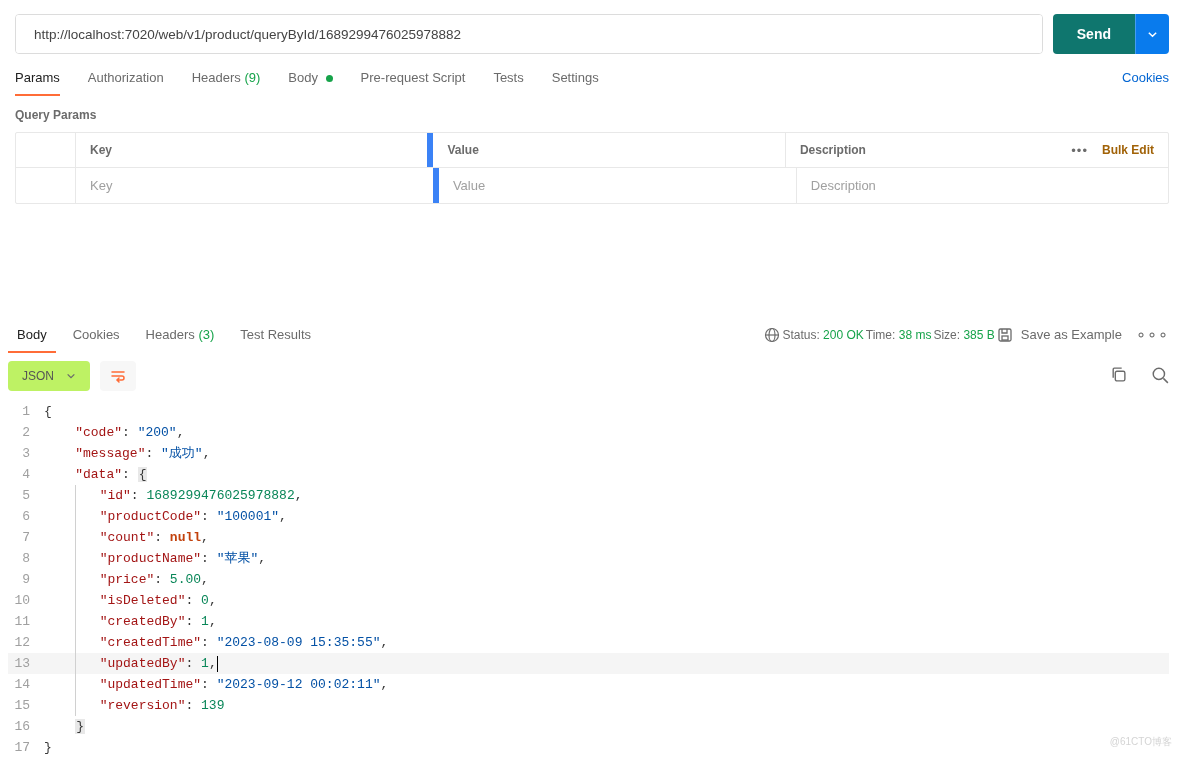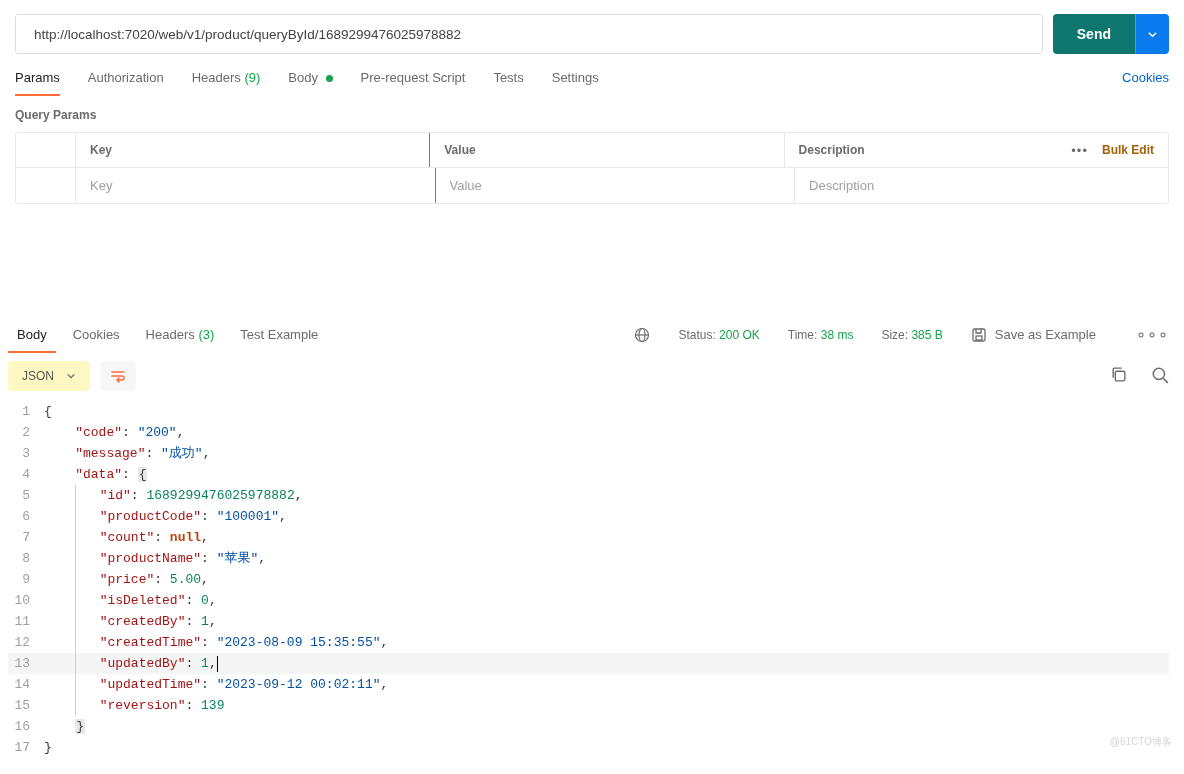--- a/index.html
+++ b/index.html
@@ -20,45 +20,45 @@
 .req-tab.active::after { content: ""; position: absolute; left: 0; right: 0; bottom: -3px; height: 2px; background: #ff6c37; }
 .count-green { color: #16a34a; }
 .body-dot { display: inline-block; width: 7px; height: 7px; background: #16a34a; border-radius: 50%; vertical-align: middle; margin-left: 4px; }
 .spacer { flex: 1; }
 .cookies-link { color: #0265D2; font-size: 13px; cursor: pointer; }
 .section-label { padding: 14px 15px 10px 15px; font-size: 12px; color: #6b6b6b; font-weight: 600; }
 .params-table { margin: 0 15px; border: 1px solid #e8e8e8; border-radius: 2px; }
 .params-row { display: flex; border-bottom: 1px solid #e8e8e8; }
 .params-row:last-child { border-bottom: none; }
 .pt-check { width: 60px; border-right: 1px solid #e8e8e8; }
-.pt-key { flex: 1.15; border-right: 1px solid #3b82f6; }
+.pt-key { flex: 1.15; border-right: 6px solid #3b82f6; }
 .pt-value { flex: 1.15; border-right: 1px solid #e8e8e8; }
 .pt-desc { flex: 0.85; }
 .pt-actions { width: 115px; display: flex; align-items: center; justify-content: flex-end; gap: 14px; padding-right: 14px; }
 .pt-header { font-size: 12px; color: #6b6b6b; font-weight: 600; padding: 10px 14px; }
 .pt-cell { padding: 10px 14px; }
 .pt-input { border: none; outline: none; width: 100%; font-size: 13px; color: #212121; }
 .pt-input::placeholder { color: #a0a0a0; }
 .more-dots { color: #6b6b6b; letter-spacing: 1px; cursor: pointer; }
 .bulk-edit { color: #a16207; font-size: 12px; cursor: pointer; font-weight: bold; }
 .big-gap { height: 115px; }
 .resp-tabs-row { display: flex; align-items: center; padding: 0 15px 0 8px; border-bottom: 1px solid transparent; }
 .resp-tab { padding: 8px 9px; font-size: 13px; color: #6b6b6b; cursor: pointer; position: relative; margin-right: 8px; }
 .resp-tab.active { color: #212121; font-weight: 500; }
 .resp-tab.active::after { content: ""; position: absolute; left: 0; right: 0; bottom: -3px; height: 2px; background: #ff6c37; }
-.resp-status { display: flex; align-items: center; gap: 28px; font-size: 12px; color: #6b6b6b; }
+.resp-status { display: flex; align-items: center; gap: 2px; font-size: 12px; color: #6b6b6b; }
 .status-green { color: #16a34a; }
 .globe-icon, .save-icon { width: 16px; height: 16px; color: #6b6b6b; }
 .save-example { display: flex; align-items: center; gap: 8px; color: #6b6b6b; font-size: 13px; cursor: pointer; }
 .resp-more { color: #6b6b6b; cursor: pointer; font-size: 16px; letter-spacing: 1px; margin-left: 12px; }
 .view-bar { display: flex; align-items: center; padding: 10px 15px 10px 8px; gap: 10px; }
 .view-seg { display: flex; background: #f7f7f7; border-radius: 4px; padding: 3px; }
 .view-btn { padding: 7px 18px; font-size: 12px; color: #555; border: none; background: transparent; cursor: pointer; border-radius: 3px; }
 .view-btn.active { background: #fff; color: #212121; font-weight: 500; box-shadow: 0 0 0 1px #e8e8e8; }
-.json-dd { display: flex; align-items: center; gap: 12px; background: #fef9c3; border: none; padding: 8px 14px; border-radius: 4px; font-size: 12px; color: #555; cursor: pointer; }
+.json-dd { display: flex; align-items: center; gap: 12px; background: #bef264; border: none; padding: 8px 14px; border-radius: 4px; font-size: 12px; color: #555; cursor: pointer; }
 .wrap-btn { background: #f7f7f7; border: none; padding: 7px 10px; border-radius: 4px; cursor: pointer; }
 .wrap-btn svg { display: block; }
 .view-right { margin-left: auto; display: flex; gap: 24px; align-items: center; }
 .icon-btn { color: #6b6b6b; cursor: pointer; }
 .code-area { padding: 0 15px 15px 8px; font-family: "SFMono-Regular", Consolas, "Liberation Mono", Menlo, monospace; font-size: 13px; line-height: 21px; }
 .code-line { display: flex; }
 .gutter { width: 36px; text-align: right; color: #a0a0a0; padding-right: 14px; user-select: none; flex-shrink: 0; }
 .code-content { flex: 1; white-space: pre; }
 .code-line.hl { background: #f5f5f5; }
 .code-line.hl .code-content { position: relative; }
@@ -131,21 +131,21 @@
 
 <div class="big-gap"></div>
 
 <div class="resp-tabs-row">
   <div class="resp-tab active">Body</div>
   <div class="resp-tab">Cookies</div>
   <div class="resp-tab">
     <span>Headers</span>
     <span class="count-green">(3)</span>
   </div>
-  <div class="resp-tab">Test Example</div>
+  <div class="resp-tab">Test Results</div>
   <div class="spacer"></div>
   <div class="resp-status">
     <span class="globe-icon">
       <svg viewBox="0 0 16 16" width="16" height="16">
           <circle cx="8" cy="8" r="6.5" stroke="#6b6b6b" stroke-width="1.2" fill="none"></circle>
           <ellipse cx="8" cy="8" rx="3" ry="6.5" stroke="#6b6b6b" stroke-width="1.2" fill="none"></ellipse>
           <line x1="1.5" y1="8" x2="14.5" y2="8" stroke="#6b6b6b" stroke-width="1.2"></line>
         </svg>
     </span>
     <span><span>Status:</span> <span class="status-green">200 OK</span></span>

